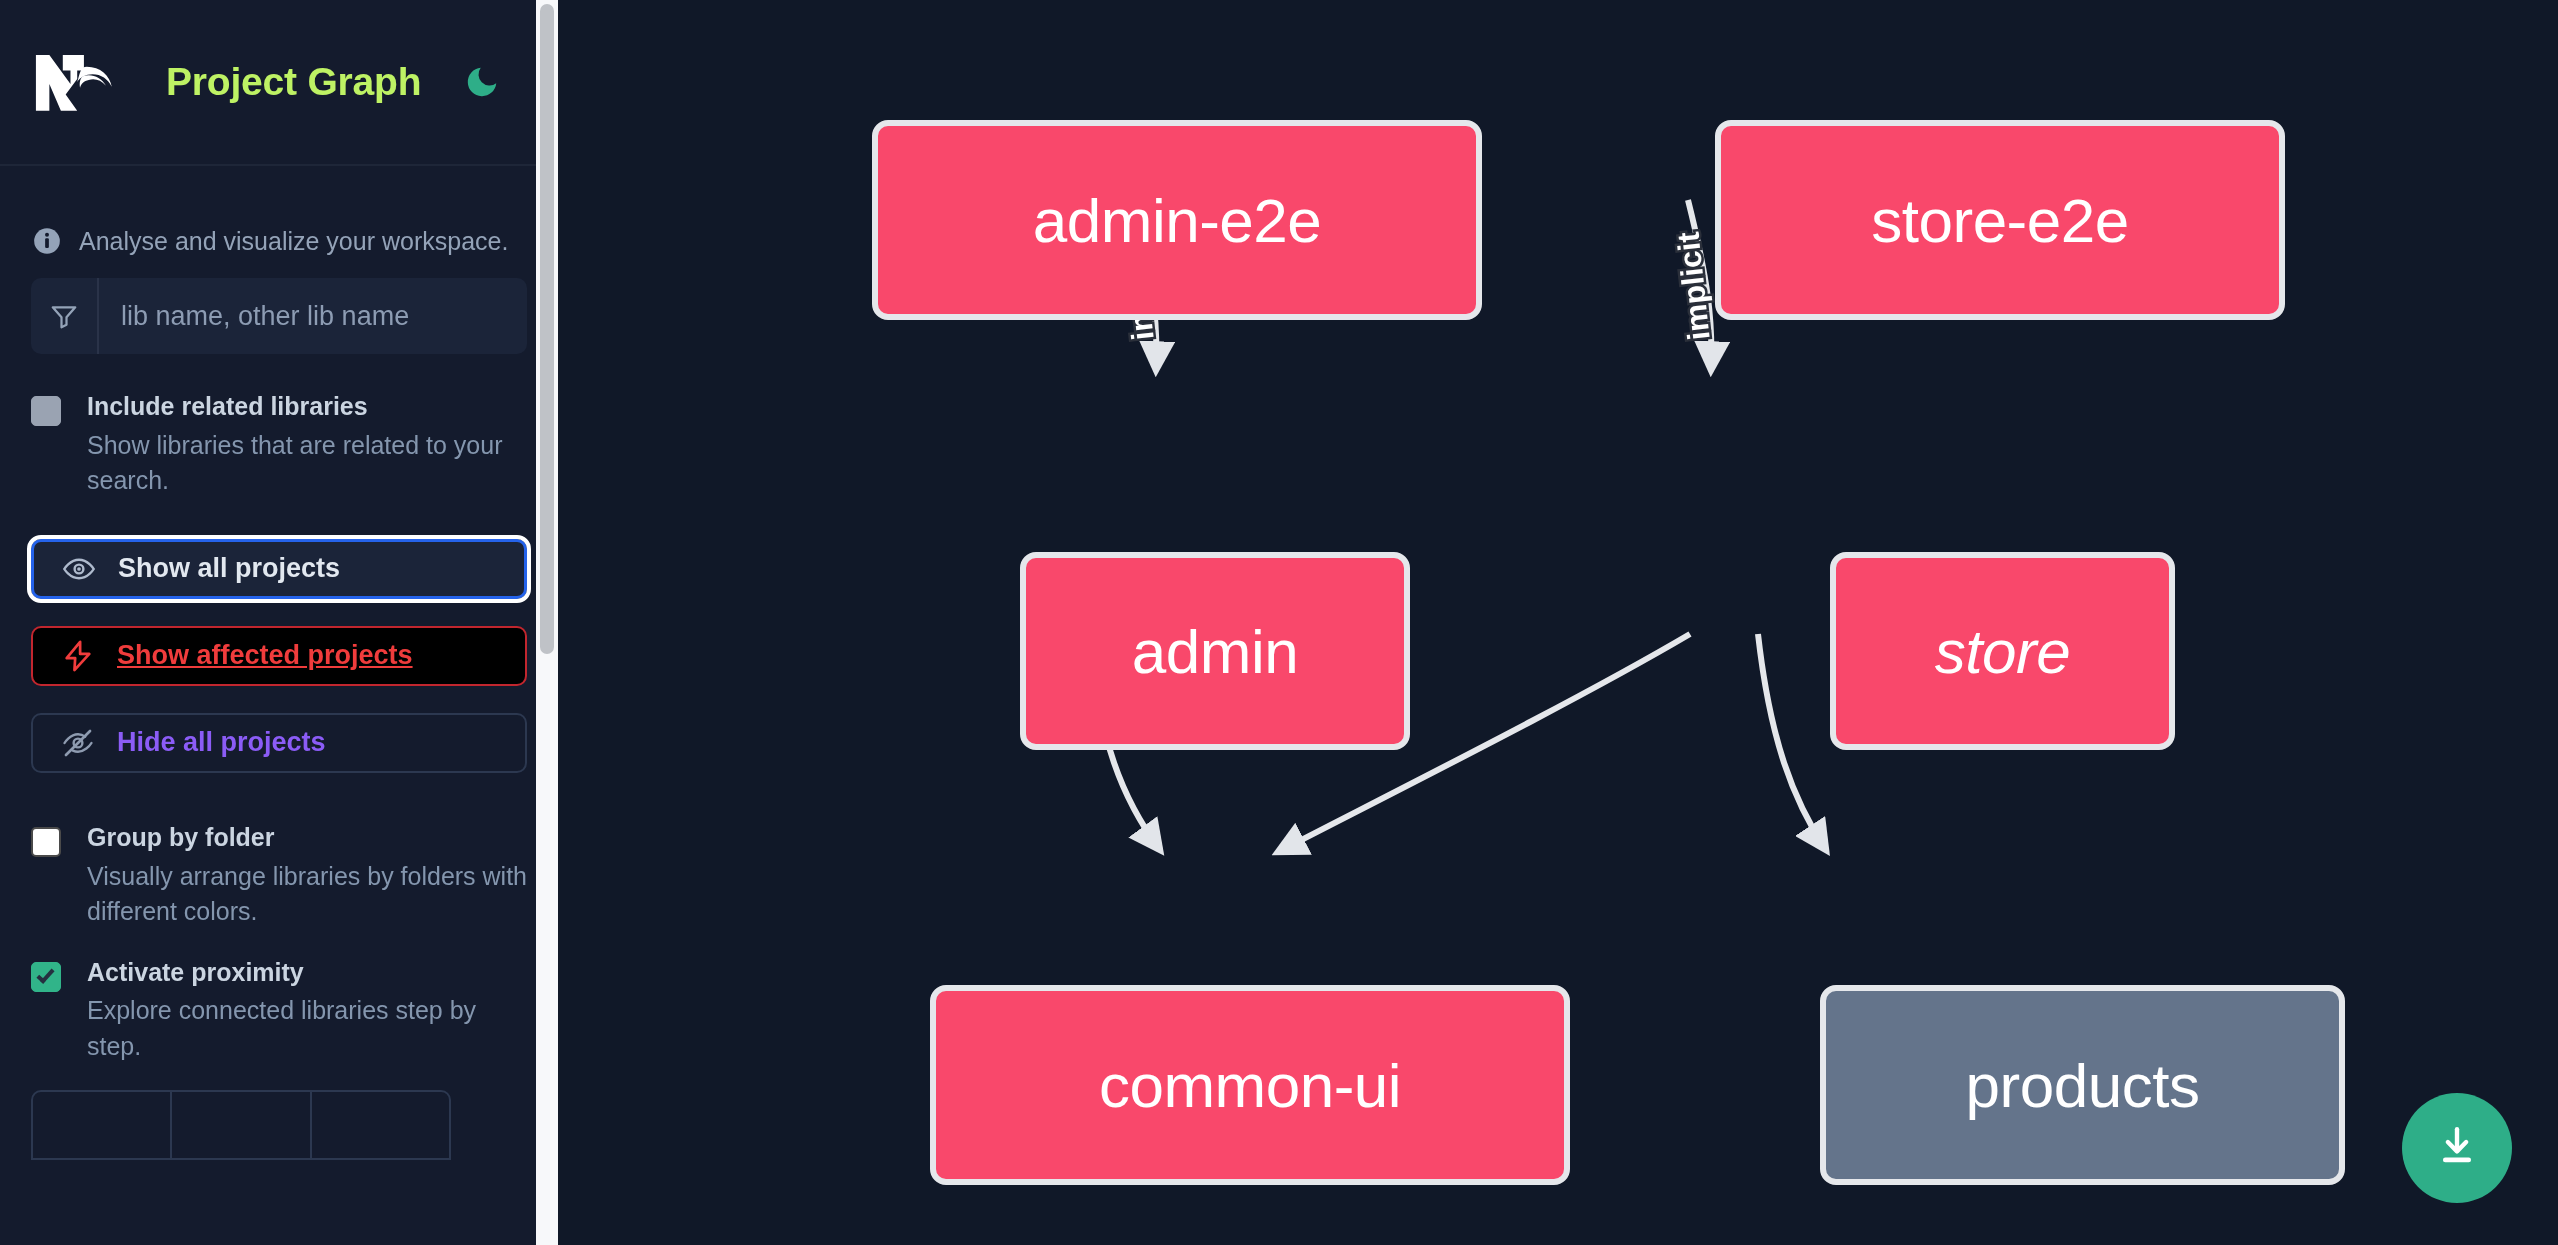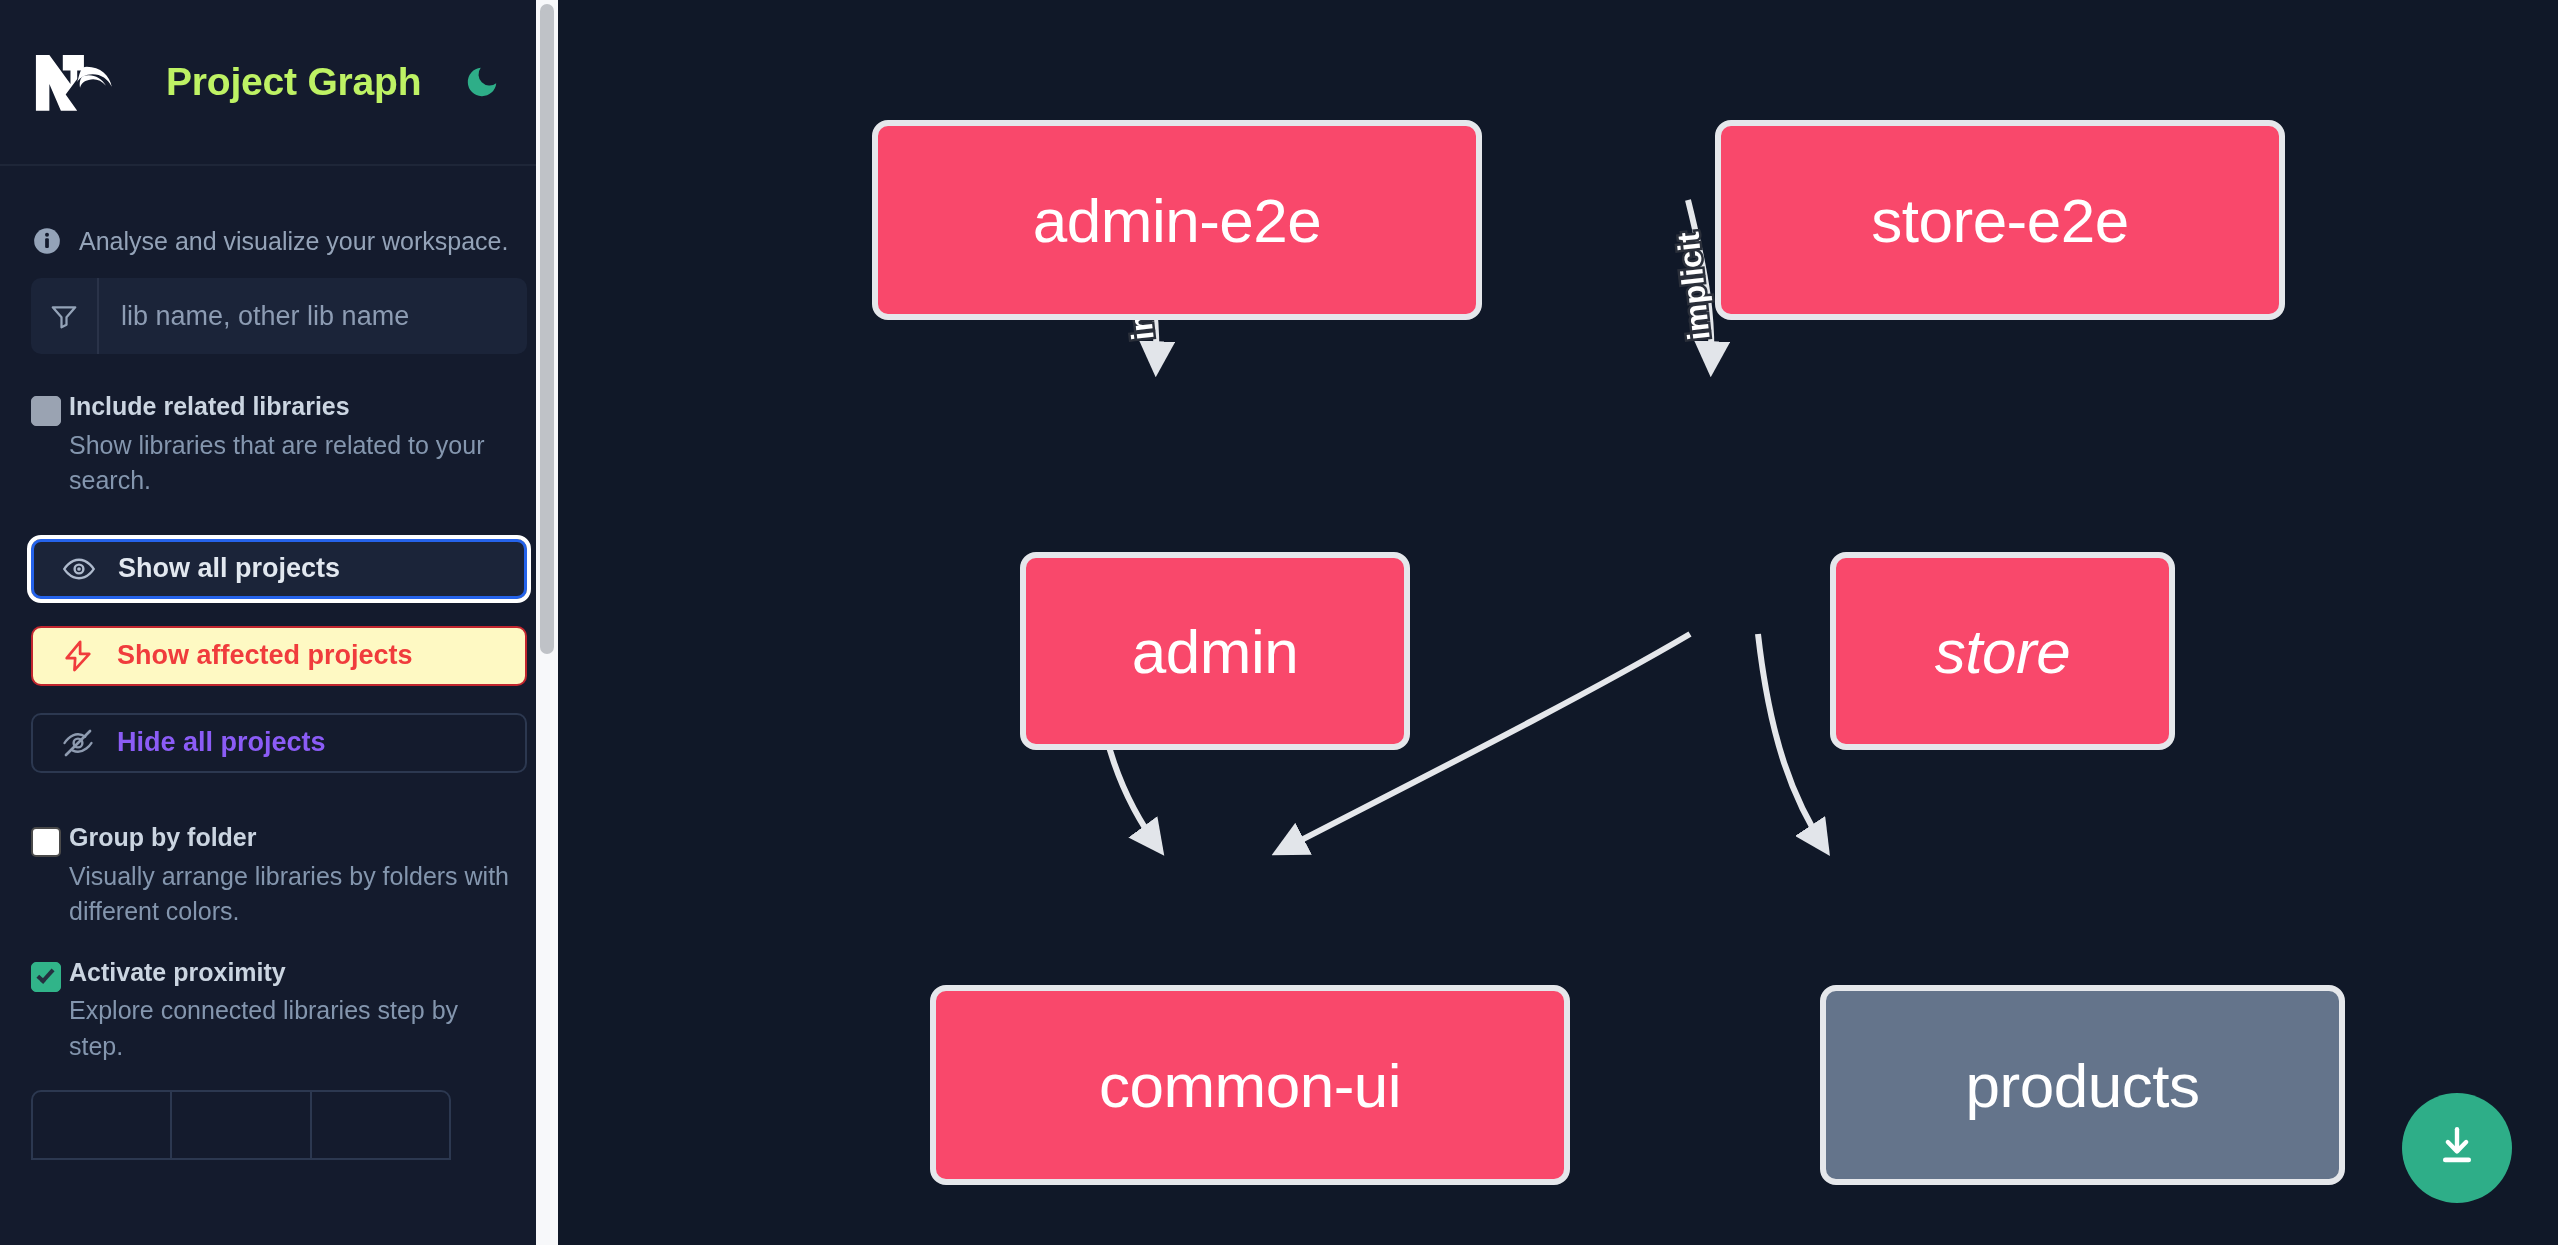--- a/index.html
+++ b/index.html
@@ -95,21 +95,21 @@
     border: none;
     outline: none;
     color: #CBD5E1;
     font-family: "Liberation Sans", sans-serif;
     font-size: 27px;
     padding: 0 22px;
   }
   .search-input::placeholder { color: #8D9CB3; opacity: 1; }
 
   
-  .cb-row { display: flex; gap: 8px; margin-bottom: 26px; align-items: flex-start; }
+  .cb-row { display: flex; gap: 26px; margin-bottom: 26px; align-items: flex-start; }
   .cb-box {
     flex: 0 0 30px;
     width: 30px; height: 30px;
     border-radius: 5px;
     margin-top: 6px;
     cursor: pointer;
     position: relative;
   }
   .cb-box.grey  { background: #9AA3B2; border: 1px solid #9AA3B2; }
   .cb-box.white { background: #FFFFFF; border: 2px solid #4A4A4A; }
@@ -153,21 +153,21 @@
     border: 2px solid transparent;
     font-family: "Liberation Sans", sans-serif;
     text-align: left;
   }
   .btn .bico { flex: 0 0 34px; width: 34px; height: 34px; display: block; }
   .btn.focused {
     border: 3px solid #2563EB;
     outline: 4px solid #FFFFFF;
     outline-offset: 0px;
   }
-  .btn.danger { border: 2px solid #C2262E; color: #F03C3C; background: #fef9c3; }
+  .btn.danger { border: 2px solid #C2262E; color: #F03C3C; background: #000000; text-decoration: underline; }
   .btn.ghost  { border: 2px solid #2C3850; background: #141B2D; color: #8b5cf6; }
 
   
   .seg-control {
     margin-top: 26px;
     height: 70px;
     display: flex;
     border: 2px solid #2C3850;
     border-radius: 10px 10px 0 0;
     overflow: hidden;

